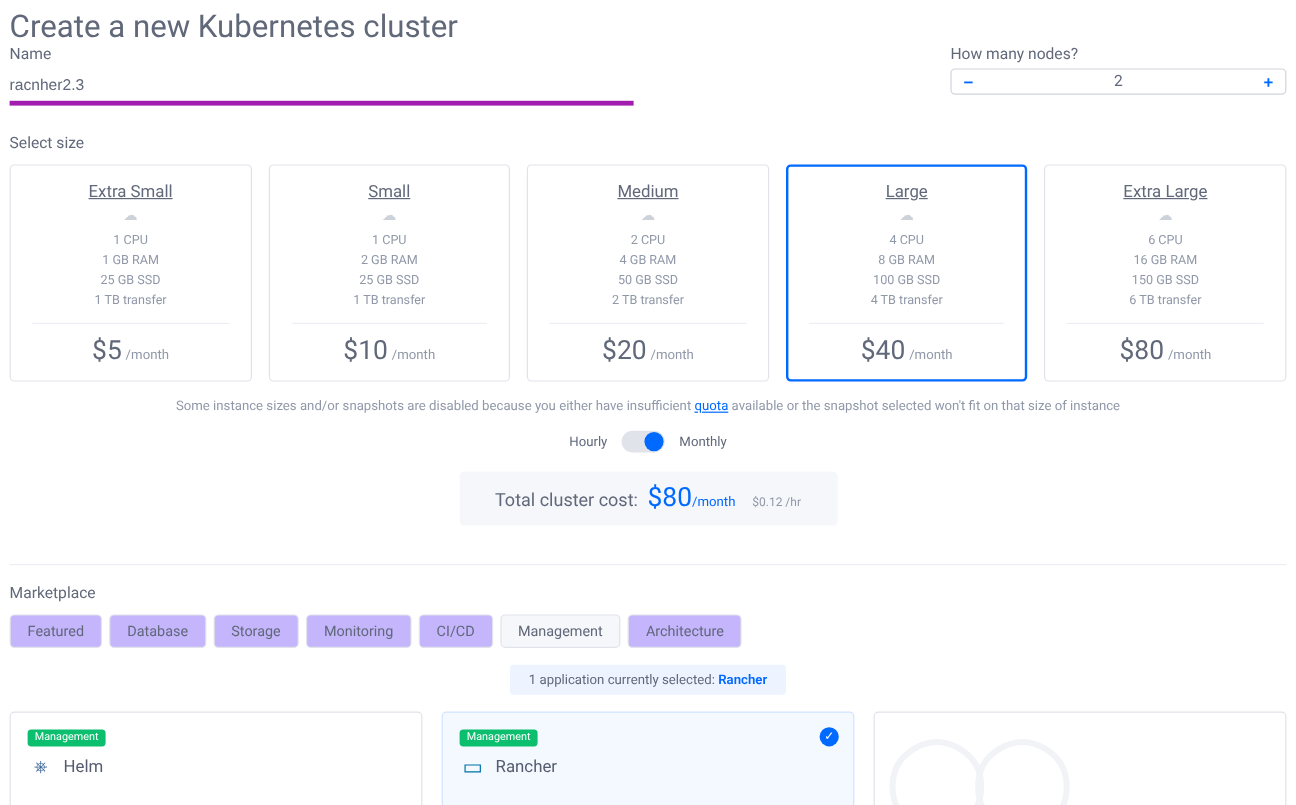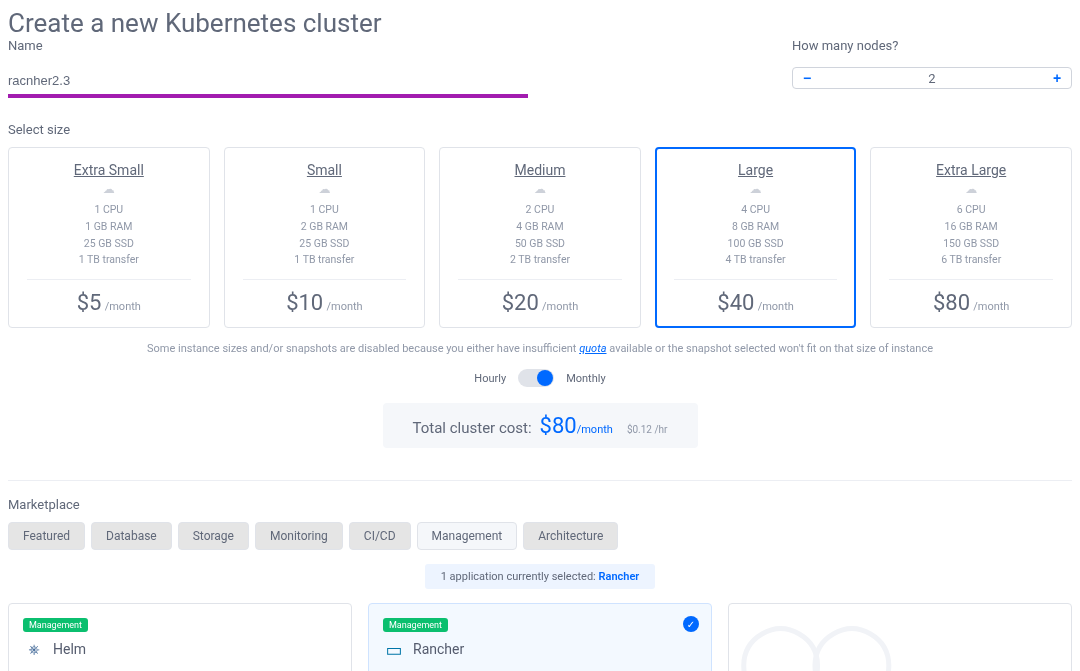--- a/index.html
+++ b/index.html
@@ -1,53 +1,53 @@
 <!DOCTYPE html>
 <html><head>
 <meta charset="utf-8">
 <style>
 * { box-sizing: border-box; margin: 0; padding: 0; }
 body { font-family: -apple-system, BlinkMacSystemFont, "Segoe UI", Roboto, sans-serif; color: #555c6e; font-size: 13px; background: #fff; padding: 8px; }
 .page-title { font-size: 26px; font-weight: 400; color: #606879; }
 .row { display: flex; gap: 24px; }
 .col { flex: 1; }
-.label { font-size: 13px; color: #606879; margin-bottom: 14px; display: block; }
+.label { font-size: 13px; color: #606879; margin-bottom: 4px; display: block; }
 .text-input { width: 520px; border: none; border-bottom: 4px solid #a21caf; padding: 6px 0; font-size: 13px; color: #606879; outline: none; background: transparent; }
 .node-section { margin-left: auto; width: 280px; }
 .stepper { display: flex; align-items: center; border: 1px solid #d0d4dc; border-radius: 4px; height: 22px; }
 .stepper button { width: 28px; height: 100%; border: none; background: transparent; cursor: pointer; font-size: 14px; font-weight: bold; display: flex; align-items: center; justify-content: center; }
 .stepper .minus { color: #0069ff; }
 .stepper .plus { color: #0069ff; }
 .stepper .val { flex: 1; text-align: center; color: #606879; }
 .section-label { font-size: 13px; color: #606879; margin: 24px 0 10px; }
 .size-grid { display: flex; gap: 14px; }
 .size-card { flex: 1; border: 1px solid #e0e3e9; border-radius: 4px; text-align: center; padding: 14px 10px 12px; cursor: pointer; }
 .size-card.selected { border: 2px solid #0069ff; padding: 13px 9px 11px; }
 .size-card .title { font-size: 14px; color: #606879; margin-bottom: 4px; text-decoration: underline; }
 .size-card .cloud { color: #cdd1d9; font-size: 12px; margin-bottom: 6px; }
 .size-card .spec { font-size: 10.5px; color: #9098a8; line-height: 1.6; }
 .size-card .divider { height: 1px; background: #eceef3; margin: 10px 8px; }
 .size-card .price { font-size: 22px; color: #606879; font-weight: 400; }
 .size-card .period { font-size: 11px; color: #9098a8; }
 .quota-note { text-align: center; font-size: 11px; color: #9098a8; margin-top: 14px; }
-.quota-note a { color: #0069ff; text-decoration: underline; font-style: italic; }
+.quota-note a { color: #0069ff; text-decoration: underline; }
 .toggle-row { display: flex; align-items: center; justify-content: center; gap: 12px; margin-top: 14px; }
 .toggle-row .lbl { font-size: 11px; color: #606879; }
 .toggle { width: 36px; height: 18px; background: #e0e3e9; border-radius: 10px; position: relative; cursor: pointer; }
 .toggle .knob { width: 16px; height: 16px; background: #0069ff; border-radius: 50%; position: absolute; top: 1px; right: 1px; }
 .cost-box { background: #f5f7fa; border-radius: 4px; padding: 10px 30px; display: inline-flex; align-items: baseline; gap: 8px; margin: 16px auto; }
 .cost-row { text-align: center; }
 .cost-label { font-size: 15px; color: #606879; }
 .cost-price { font-size: 22px; color: #0069ff; }
 .cost-period { font-size: 11px; color: #0069ff; }
 .cost-hourly { font-size: 10px; color: #9098a8; margin-left: 6px; }
 .hr { height: 1px; background: #eceef3; margin: 16px 0; }
 .mkt-title { font-size: 13px; color: #606879; margin-bottom: 10px; }
 .tabs { display: flex; gap: 6px; margin-bottom: 14px; }
-.tab { border: 1px solid #e0e3e9; border-radius: 4px; padding: 6px 14px; font-size: 12px; color: #606879; cursor: pointer; background: #e5e5e5; }
+.tab { border: 1px solid #e0e3e9; border-radius: 4px; padding: 6px 14px; font-size: 12px; color: #606879; cursor: pointer; background: #c4b5fd; }
 .tab.active { background: #f5f7fa; }
 .selected-banner { text-align: center; margin-bottom: 14px; }
 .selected-pill { display: inline-block; background: #edf4ff; padding: 6px 16px; font-size: 11px; color: #606879; border-radius: 3px; }
 .selected-pill b { color: #0069ff; font-weight: 600; }
 .app-grid { display: flex; gap: 16px; }
 .app-card { flex: 1; border: 1px solid #e0e3e9; border-radius: 4px; padding: 12px 14px; position: relative; min-width: 0; }
 .app-card.selected { background: #f3f9ff; border-color: #cfe3ff; }
 .app-card.ghost { flex: 1; background: #fff; overflow: hidden; }
 .badge { display: inline-block; background: #0bbf6f; color: #fff; font-size: 9px; padding: 2px 6px; border-radius: 3px; margin-bottom: 6px; }
 .app-head { display: flex; align-items: center; gap: 8px; margin-bottom: 8px; }

